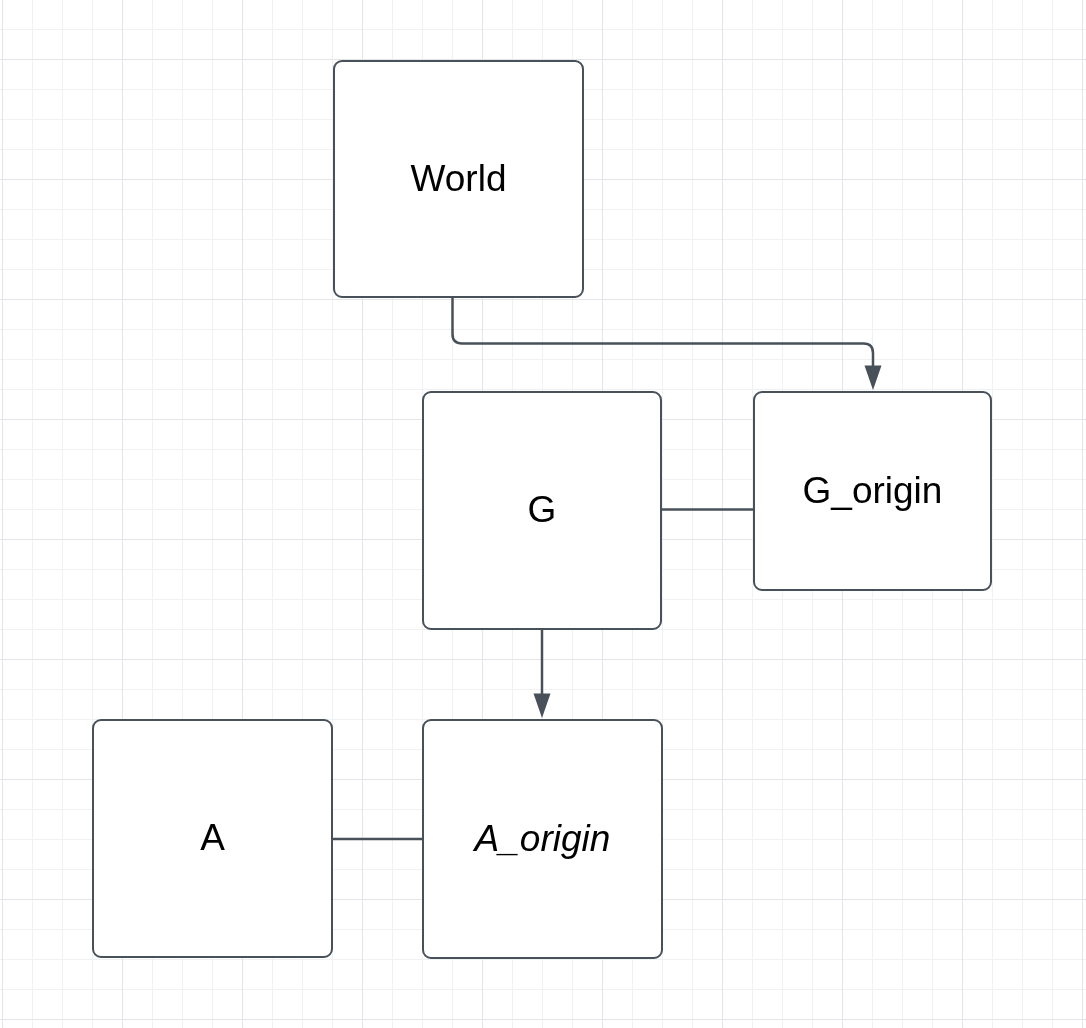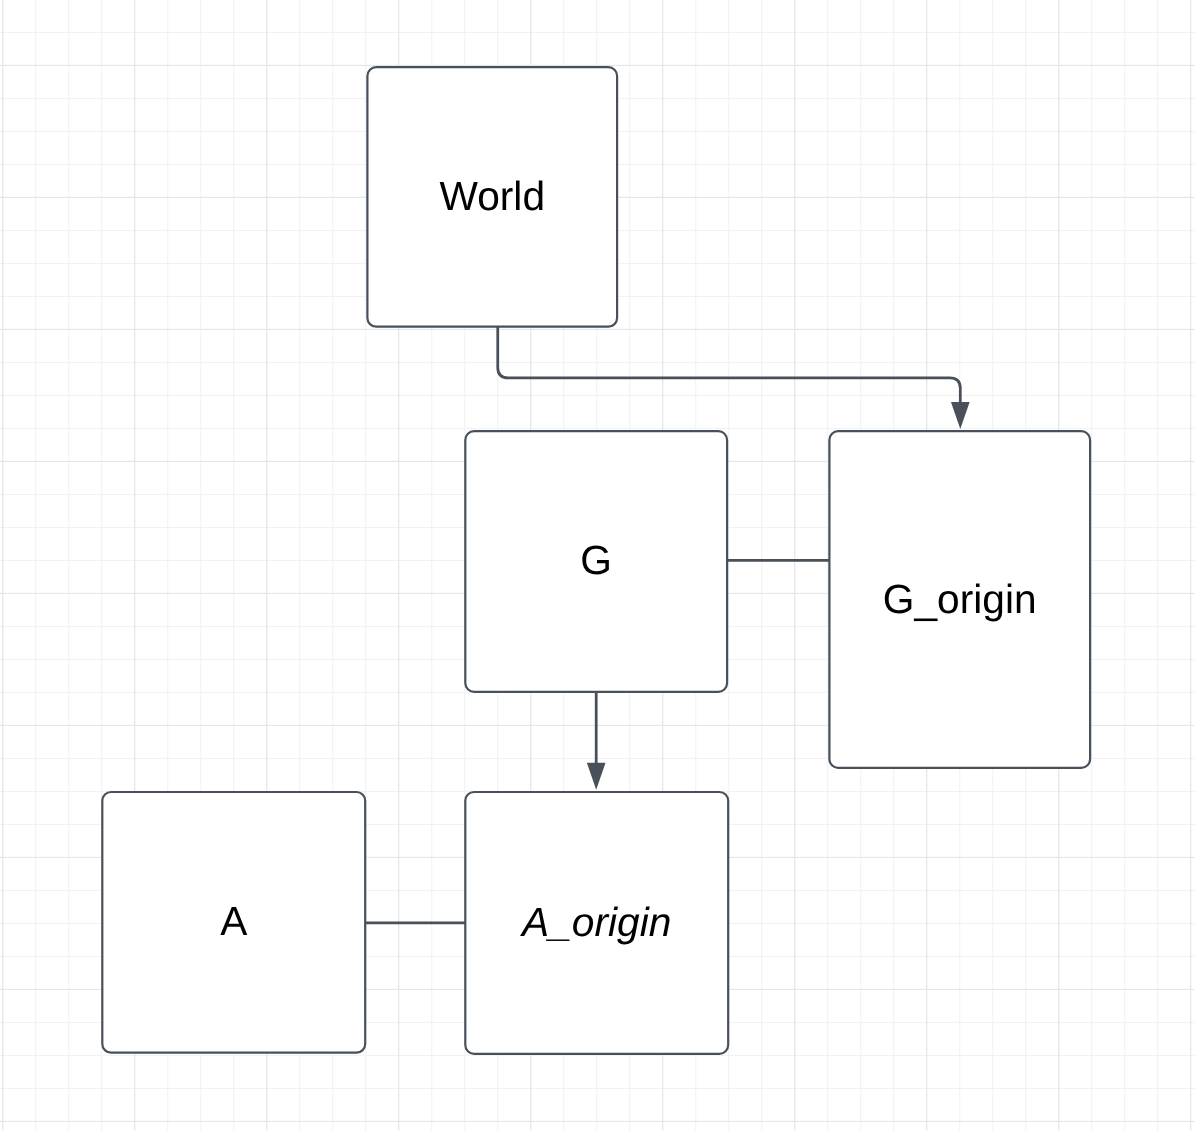--- a/index.html
+++ b/index.html
@@ -77,29 +77,29 @@
     <g>
       <path class="wire" d="M 542 629 V 694"></path>
       <path class="head" d="M 533.5 693.5 L 550.5 693.5 L 542 718 Z"></path>
     </g>
 
     <g>
       <path class="wire" d="M 332 839 H 423"></path>
     </g>
   </svg>
 
-  <div class="node" style="left:333px; top:60px; width:229px; height:238px;">
+  <div class="node" style="left:333px; top:60px; width:251px; height:238px;">
     <span class="label">World</span>
   </div>
 
   <div class="node" style="left:422px; top:391px; width:240px; height:239px;">
     <span class="label">G</span>
   </div>
 
-  <div class="node" style="left:753px; top:391px; width:239px; height:308px;">
+  <div class="node" style="left:753px; top:391px; width:239px; height:200px;">
     <span class="label">G_origin</span>
   </div>
 
   <div class="node" style="left:92px; top:719px; width:241px; height:239px;">
     <span class="label">A</span>
   </div>
 
   <div class="node" style="left:422px; top:719px; width:241px; height:240px;font-style:italic;">
     <span class="label">A_origin</span>
   </div>

